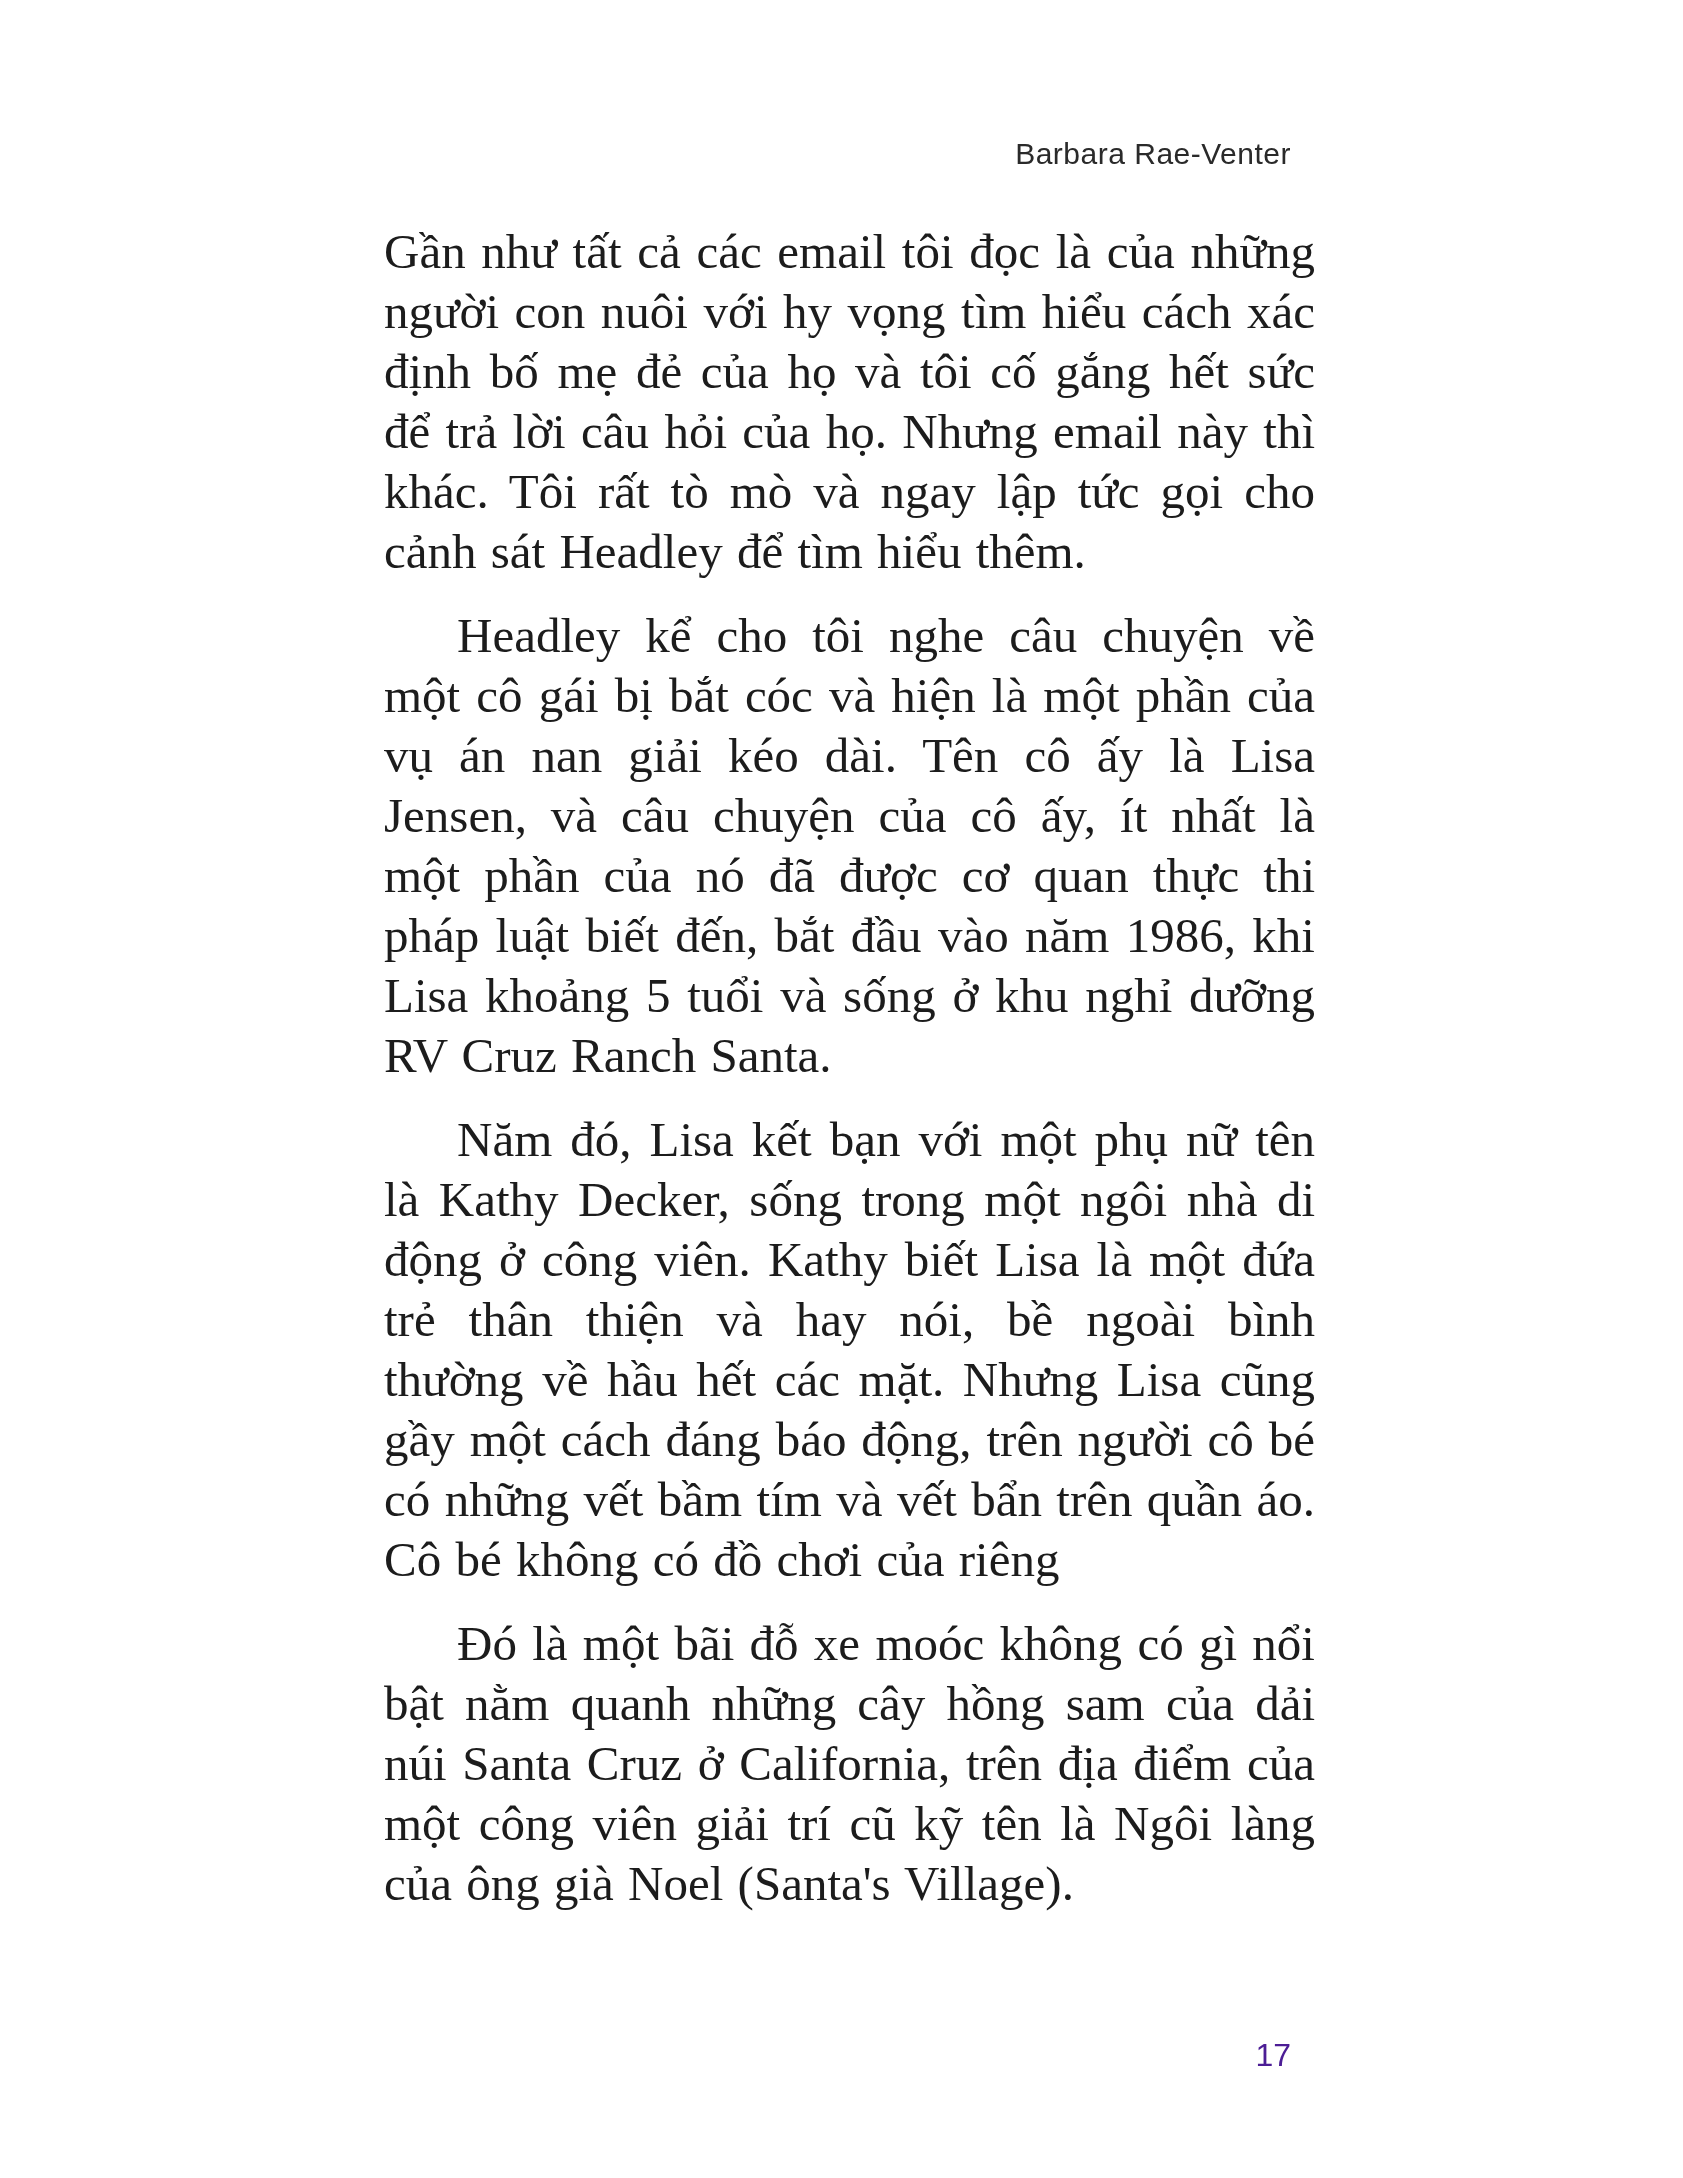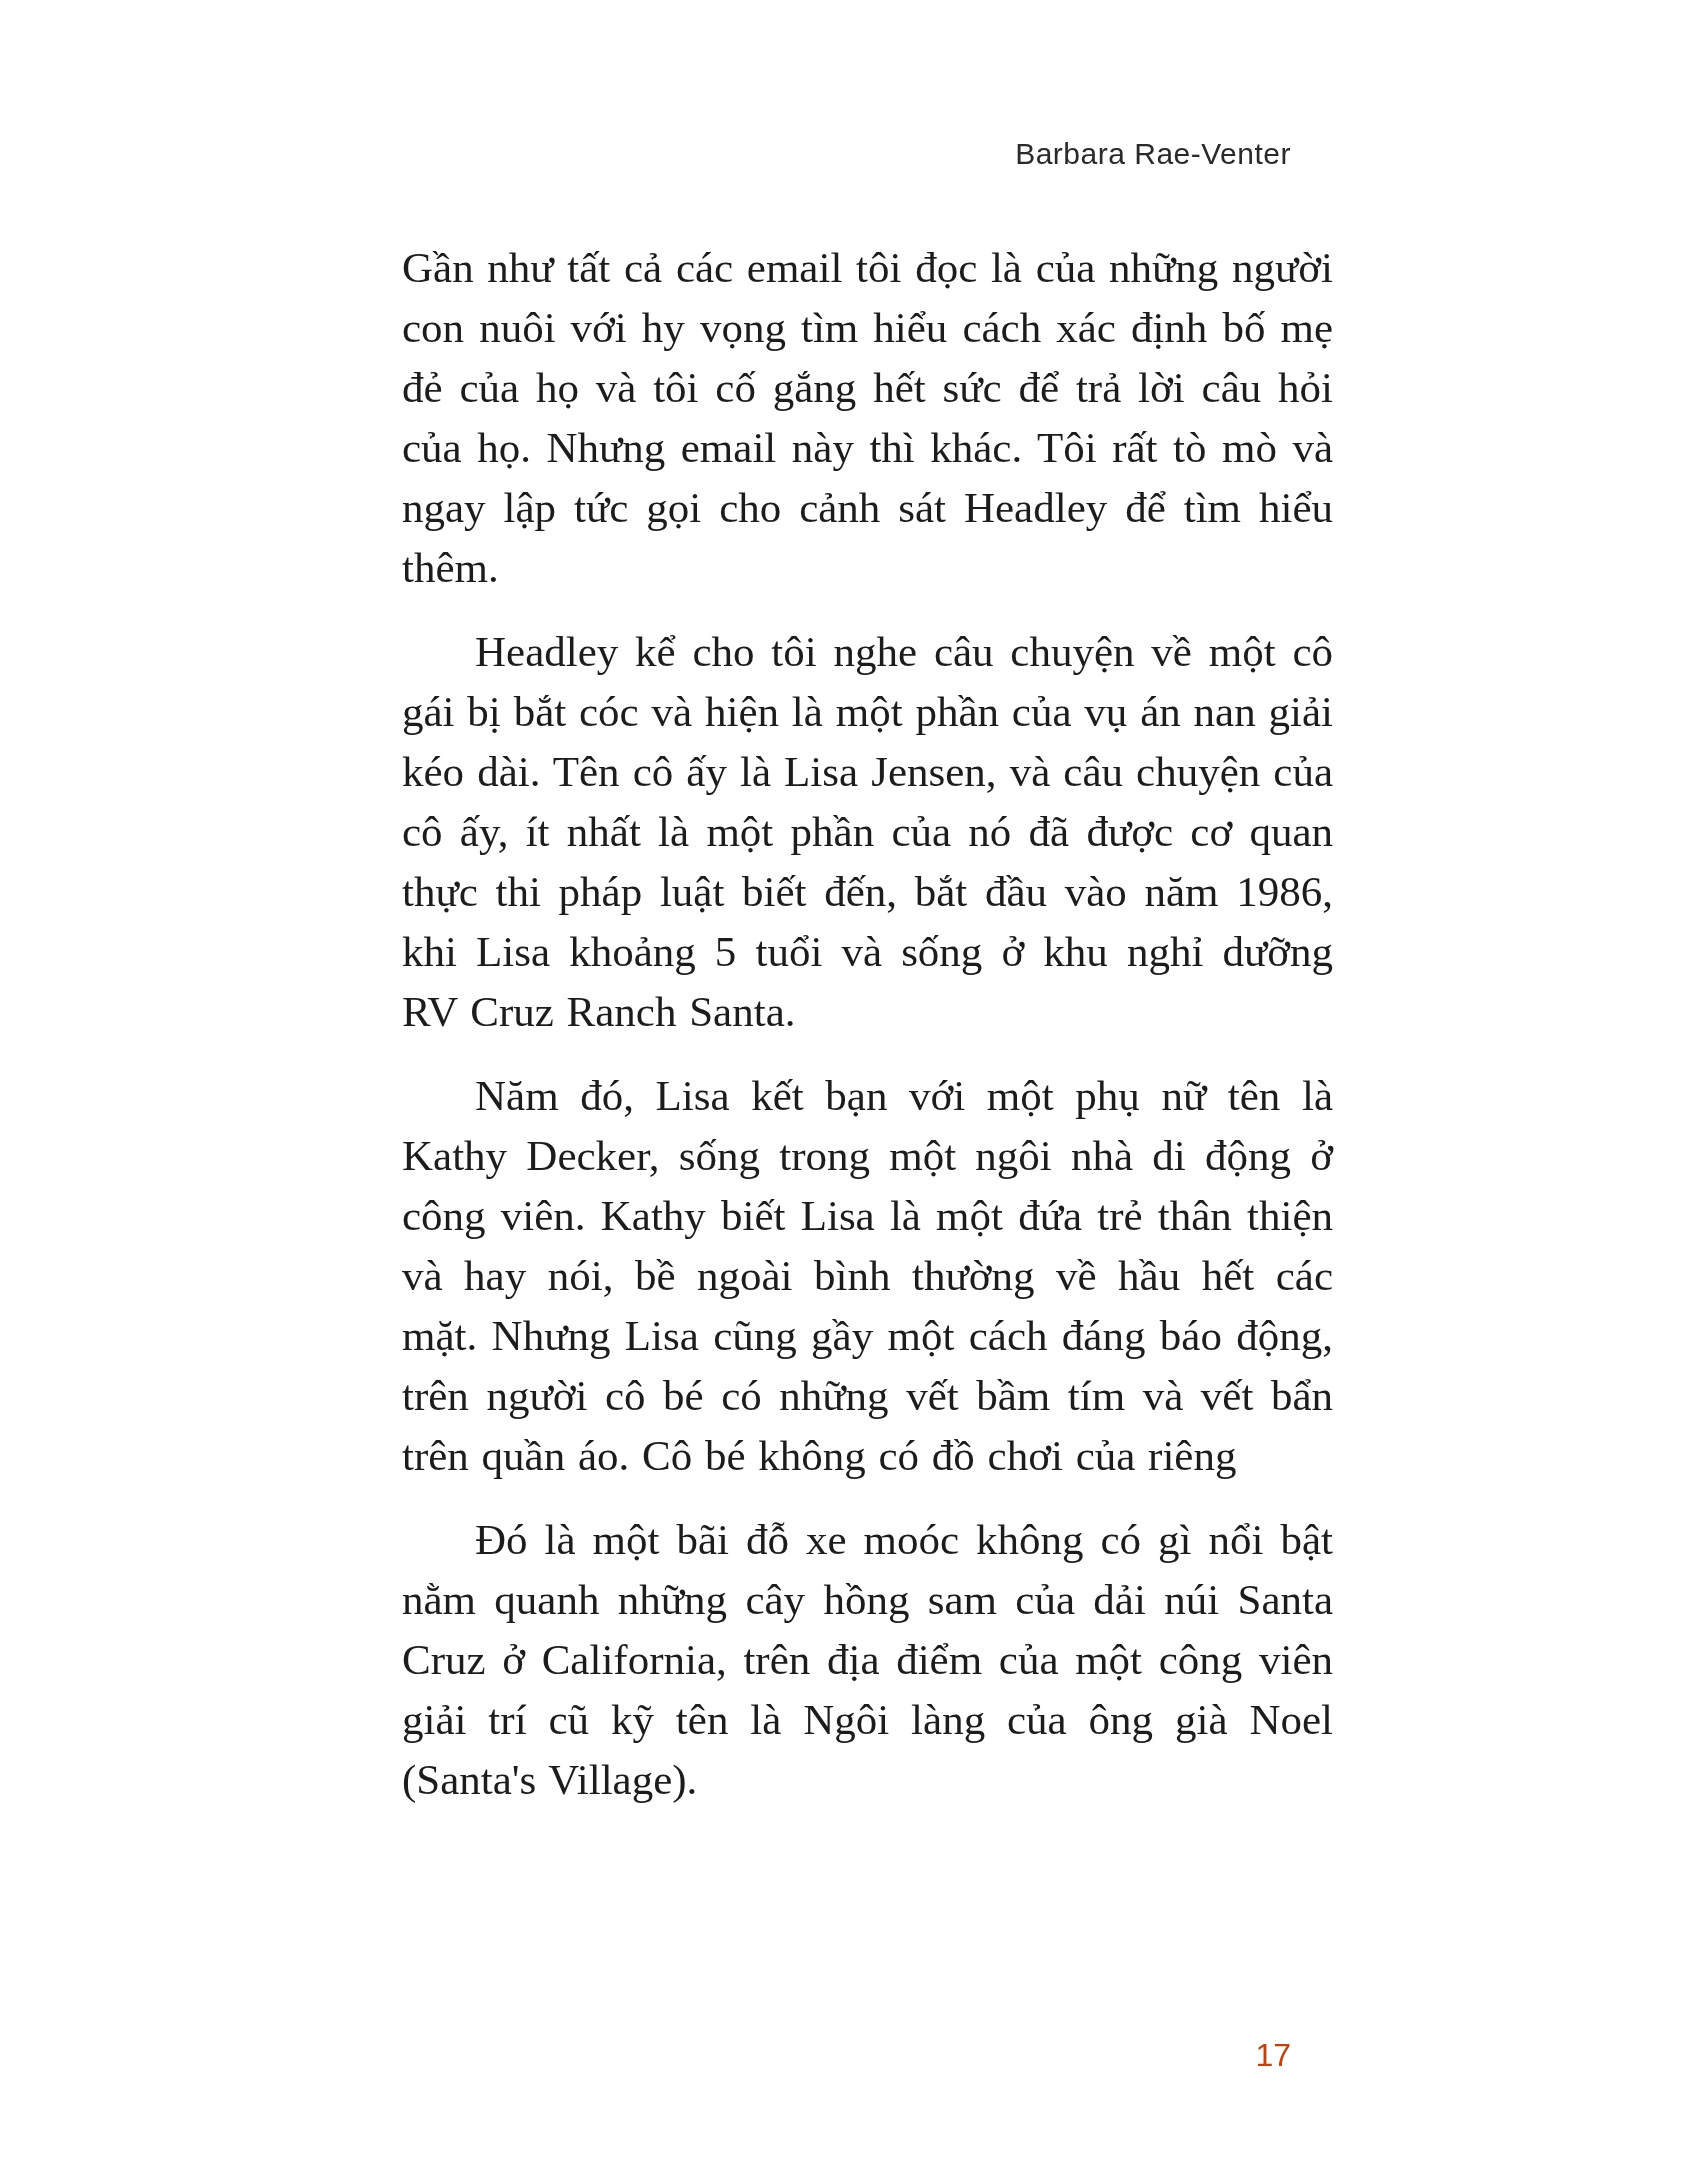--- a/index.html
+++ b/index.html
@@ -22,44 +22,43 @@
     right: 368px;
     font-family: "Liberation Sans", sans-serif;
     font-size: 30px;
     font-weight: 500;
     color: #2a2a2a;
     letter-spacing: 0.5px;
   }
   .content {
     position: absolute;
     left: 384px;
-    top: 238px;
+    top: 222px;
     width: 931px;
-    font-size: 43px;
+    font-size: 49px;
     line-height: 60px;
     text-align: justify;
     text-justify: inter-word;
-    margin-left: 18px;
   }
   .content p {
     margin: 0 0 24px 0;
     text-indent: 73px;
     word-spacing: 2px;
   }
   .content p.no-indent {
     text-indent: 0;
   }
   .page-number {
     position: absolute;
     top: 2037px;
     right: 368px;
     font-family: "Liberation Sans", sans-serif;
     font-size: 32px;
     font-weight: 500;
-    color: #c2410c;
+    color: #4c1d95;
   }
 </style>
 </head>
 <body>
 
 <div class="page">
 
   <div class="running-header">Barbara Rae-Venter</div>
 
   <div class="content">

